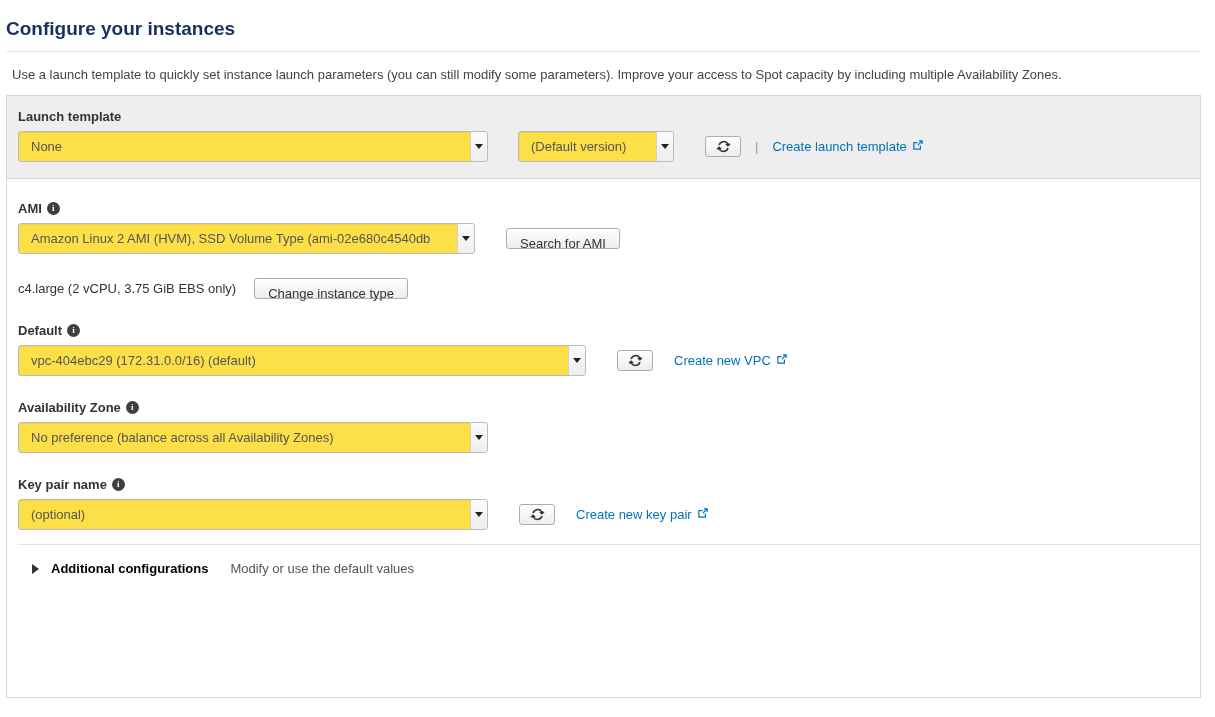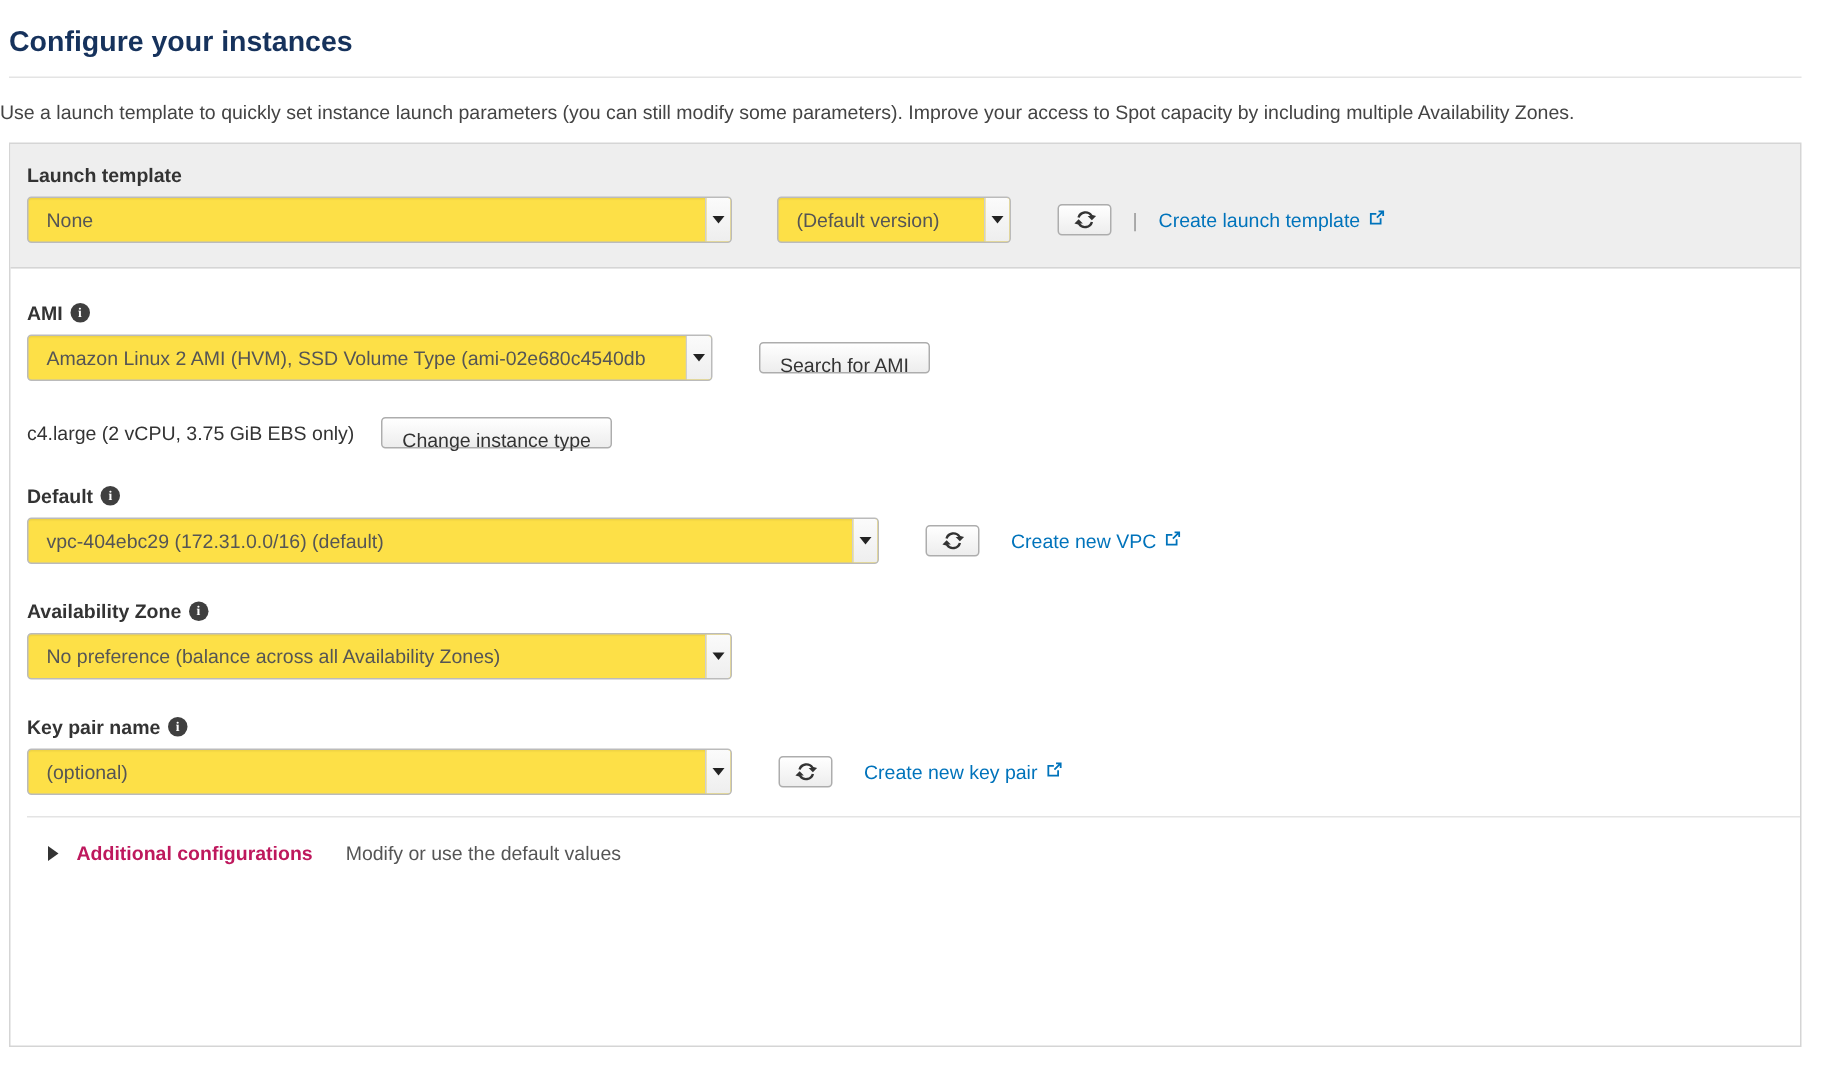--- a/index.html
+++ b/index.html
@@ -25,21 +25,21 @@
     margin: 0;
     line-height: 26px;
   }
   .title-rule {
     border-bottom: 1px solid #e4e4e4;
     margin: 9px 14px 0 6px;
   }
   .page-desc {
     font-size: 13px;
     color: #444444;
-    padding: 14px 0 0 0;
+    padding: 14px 0 0 12px;
     line-height: 17px;
   }
 
   
   .panel {
     margin: 12px 14px 0 6px;
     border: 1px solid #d5d5d5;
     background: #ffffff;
     height: 603px;
     box-sizing: border-box;
@@ -234,21 +234,21 @@
   .tri {
     width: 0; height: 0;
     border-top: 5px solid transparent;
     border-bottom: 5px solid transparent;
     border-left: 7px solid #333333;
     flex: none;
   }
   .addl-title {
     font-size: 13px;
     font-weight: bold;
-    color: #be185d;
+    color: #000000;
   }
   .addl-sub {
     font-size: 13px;
     color: #555555;
     margin-left: 10px;
   }
 </style>
 </head>
 <body>
 

